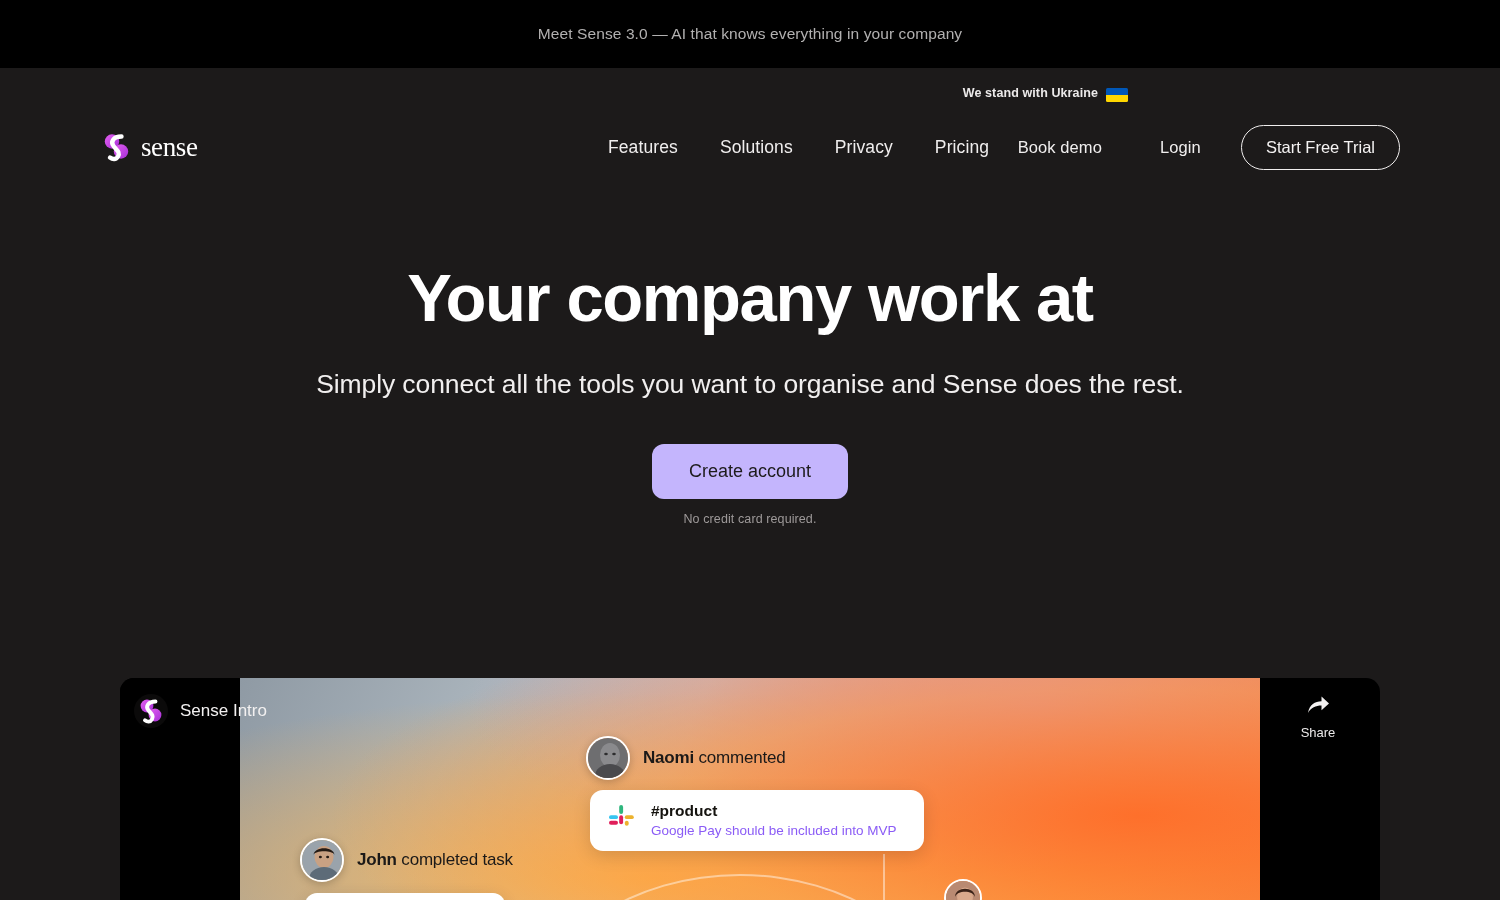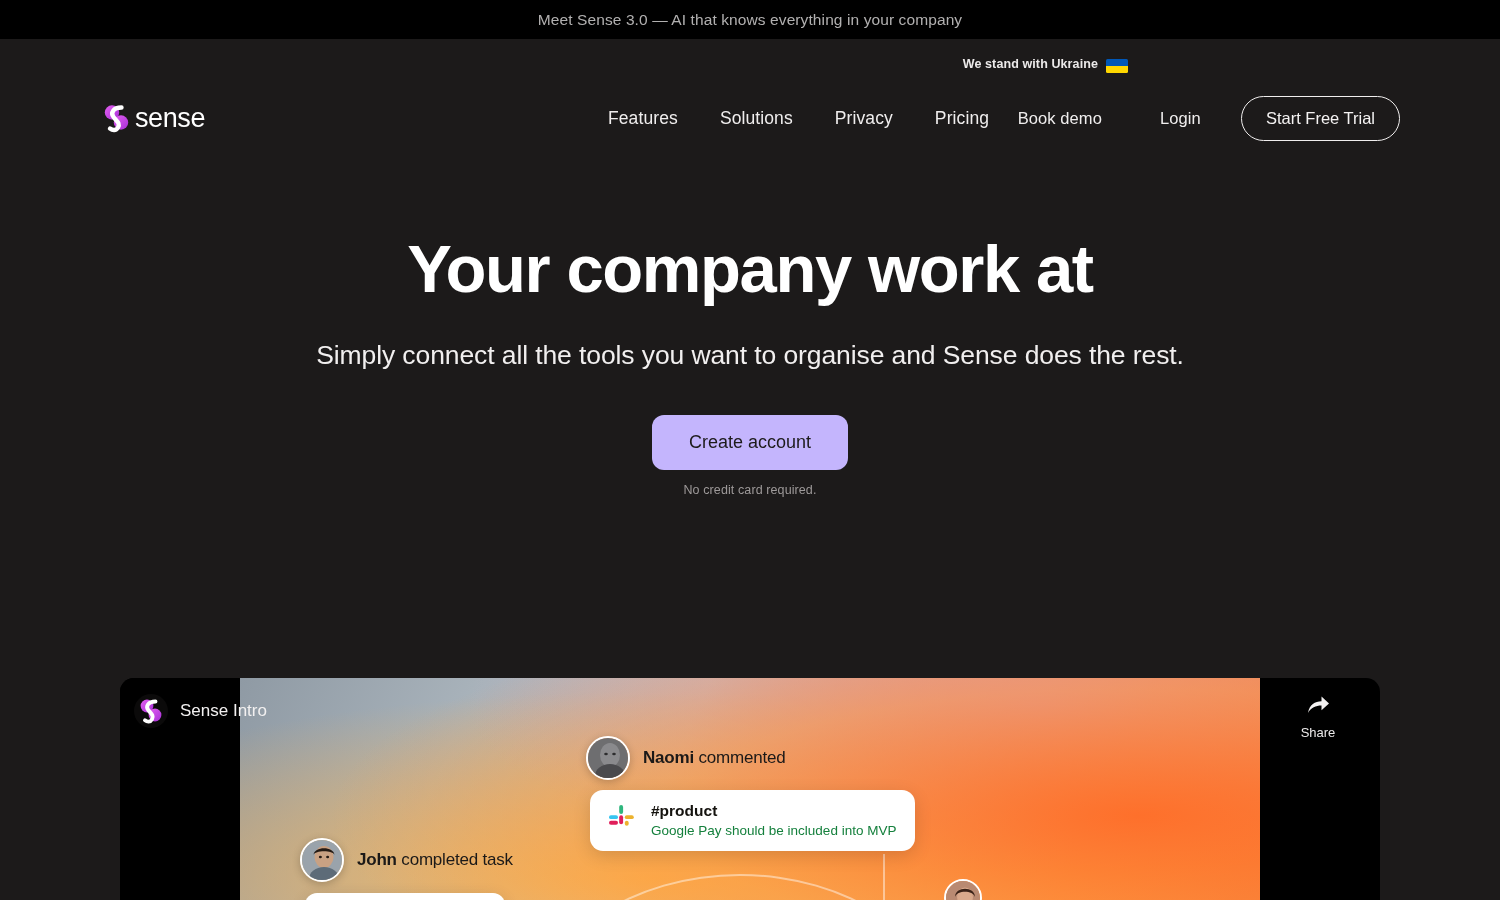--- a/index.html
+++ b/index.html
@@ -5,21 +5,21 @@
   * { margin:0; padding:0; box-sizing:border-box; }
   html, body {
     width:1500px; height:900px;
     background:#1c1a1a;
     font-family:"Liberation Sans", sans-serif;
     overflow:hidden;
   }
 
   
   .announce-bar{
-    width:1500px; height:39px;
+    width:1500px; height:68px;
     background:#000;
     display:flex; align-items:center; justify-content:center;
     position:relative;
   }
   .announce-text{
     color:#cfcdcd; font-size:15.5px; letter-spacing:.1px;
     opacity:.86;
   }
 
   
@@ -35,21 +35,21 @@
     background:linear-gradient(to bottom,#0057B7 0 50%,#FFD700 50% 100%);
   }
 
   
   .header{
     width:1500px; height:86px;
     display:flex; align-items:center;
     padding:0 100px;
     position:relative;
   }
-  .logo{ display:flex; align-items:center; gap:1px; }
+  .logo{ display:flex; align-items:center; gap:7px;font-family:Liberation Serif, serif; }
   .logo-mark{ width:34px; height:34px; position:relative; }
   .logo-word{ color:#fff; font-size:27px; letter-spacing:-.4px; }
 
   .nav-center{
     position:absolute; left:566px; top:0; height:86px;
     display:flex; align-items:center; gap:42px;margin-left:42px;
   }
   .nav-link{
     color:#f0eeee; font-size:17.5px; letter-spacing:.1px;
     text-decoration:none; cursor:pointer; white-space:nowrap;
@@ -146,26 +146,26 @@
     width:44px; height:44px; border-radius:50%;
     border:2.5px solid #fff; flex:none; overflow:hidden;
     box-shadow:0 2px 8px rgba(0,0,0,.22);
   }
   .event-text{ font-size:17px; color:#1b1918; letter-spacing:-.2px; white-space:nowrap; }
   .event-text b{ font-weight:700; }
 
   .slack-card{
     position:absolute; background:#fff; border-radius:13px;
     box-shadow:0 5px 18px rgba(0,0,0,.14);
-    padding:12px 19px 13px 16px;
+    padding:12px 28px 13px 16px;
     display:flex; align-items:center; gap:13px;
   }
   .slack-body{ display:flex; flex-direction:column; gap:3px; }
   .slack-title{ font-size:15.5px; font-weight:700; color:#15130f; }
-  .slack-msg{ font-size:13.5px; color:#15803d; }
+  .slack-msg{ font-size:13.5px; color:#8b5cf6; }
 
   .mini-card{
     position:absolute; background:#fff; border-radius:12px 12px 0 0;
     width:200px; height:22px; left:305px; top:893px;
     box-shadow:0 4px 16px rgba(0,0,0,.14);
   }
   .corner-avatar{
     position:absolute; left:944px; top:879px;
     width:38px; height:38px; border-radius:50%;
     border:2.5px solid #fff; overflow:hidden;

